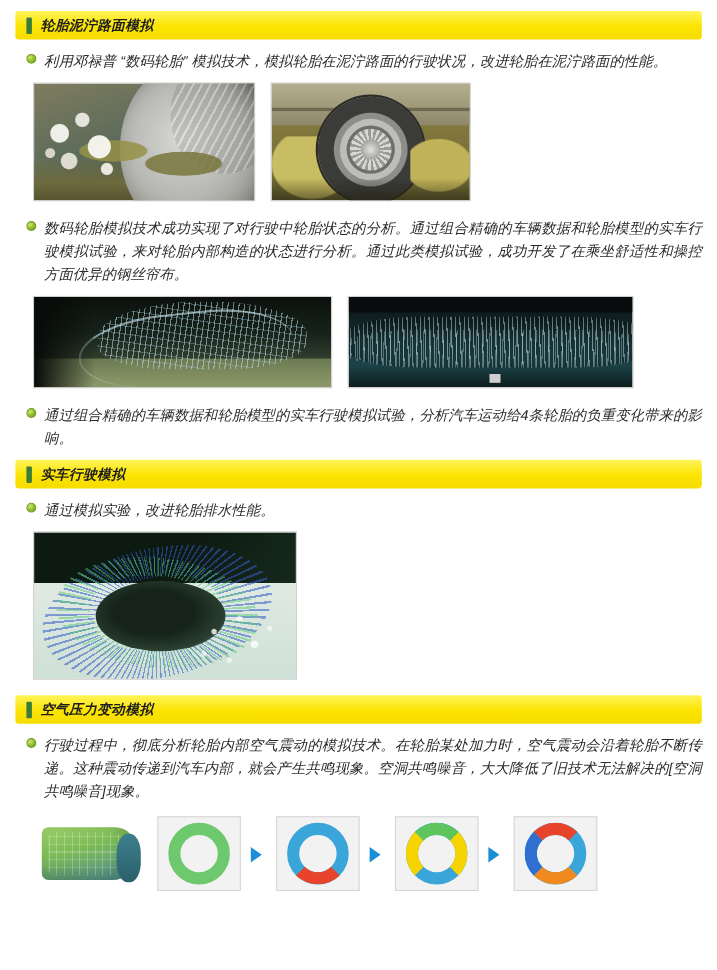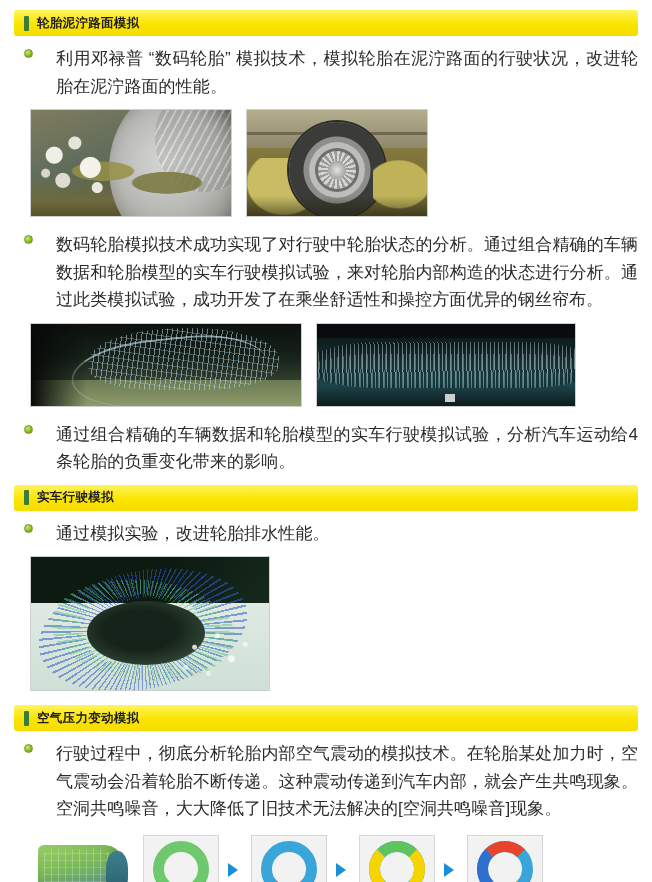--- a/index.html
+++ b/index.html
@@ -14,20 +14,21 @@
     font-family: "Liberation Sans", "DejaVu Sans", sans-serif;
     color: #333333;
     position: relative;
     overflow: hidden;
   }
   .page {
     width: 652px;
     height: 882px;
     padding: 10px 14px 0 14px;
     position: relative;
+    font-style: italic;
   }
 
   
   .sec-head {
     position: relative;
     height: 26px;
     background: #fdee00;
     background: linear-gradient(to bottom, #fff45a 0%, #fbe400 55%, #f7dc00 100%);
     border-radius: 3px;
     margin-bottom: 9px;
@@ -59,27 +60,26 @@
   .para .dot {
     flex: none;
     width: 9px;
     height: 9px;
     margin: 4px 7px 0 0;
     border-radius: 50%;
     background: radial-gradient(circle at 35% 32%, #cfe96a 0%, #8dbb2a 55%, #5f8c10 100%);
     border: 1px solid #6f9b1c;
   }
   .para .body {
-    font-size: 17px;
+    font-size: 13px;
     line-height: 1.62;
     color: #2b2b2b;
     text-align: justify;
     flex: 1;
     letter-spacing: 0.1px;
-    margin-left: 16px;
   }
 
   
   .imgrow {
     display: flex;
     gap: 14px;
     padding-left: 16px;
     margin-bottom: 14px;
   }
   .fig {

